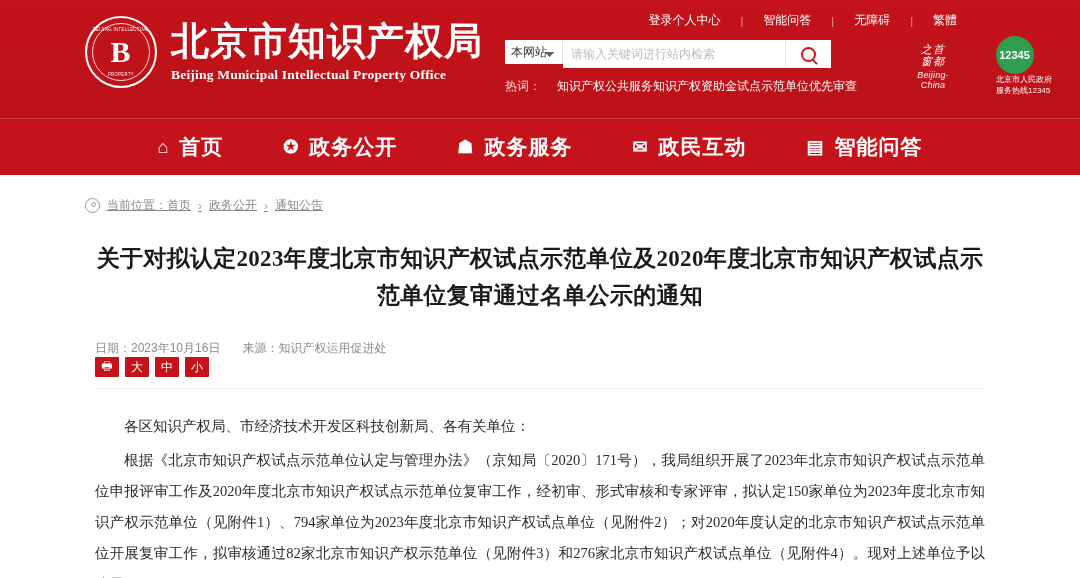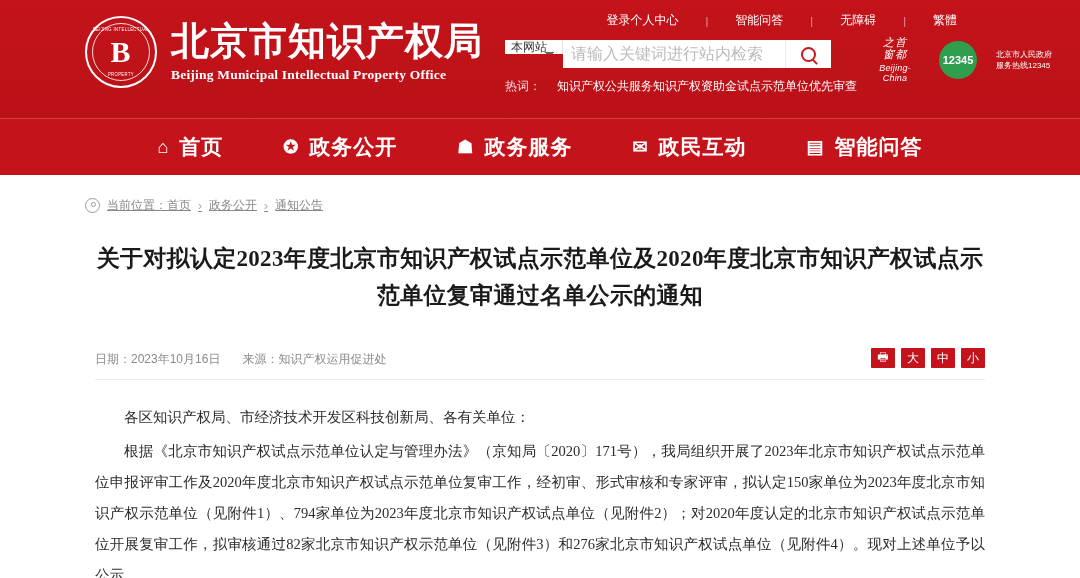--- a/index.html
+++ b/index.html
@@ -101,21 +101,21 @@
     white-space: nowrap;
   }
 
   
   .top-links {
     position: absolute;
     right: 112px;
     top: 12px;
     display: flex;
     align-items: center;
-    gap: 16px;
+    gap: 9px;
     color: #fff;
     font-size: 12px;
   }
   .top-links a {
     color: #ffffff;
     text-decoration: none;
     padding: 0 11px;
     white-space: nowrap;
   }
   .top-links .sep {
@@ -127,21 +127,21 @@
   .search-wrap {
     position: absolute;
     left: 505px;
     top: 40px;
     display: flex;
     align-items: stretch;
     height: 28px;
   }
   .site-select {
     width: 58px;
-    height: 14px;
+    height: 24px;
     background: #ffffff;
     border: none;
     color: #333;
     font-size: 12px;
     padding: 0 4px 0 6px;
     box-sizing: border-box;
     border-right: 1px solid #e2e2e2;
     font-family: "Liberation Sans", sans-serif;
     -webkit-appearance: none;
     appearance: none;
@@ -150,21 +150,21 @@
       linear-gradient(135deg, #666 50%, transparent 50%);
     background-position: calc(100% - 12px) 12px, calc(100% - 7px) 12px;
     background-size: 5px 5px, 5px 5px;
     background-repeat: no-repeat;
   }
   .search-input {
     width: 222px;
     height: 28px;
     border: none;
     outline: none;
-    font-size: 16px;
+    font-size: 12px;
     color: #333;
     padding: 0 8px;
     box-sizing: border-box;
     font-family: "Liberation Sans", sans-serif;
   }
   .search-input::placeholder { color: #bcbcbc; }
   .search-btn {
     width: 46px;
     height: 28px;
     background: #ffffff;
@@ -233,20 +233,21 @@
   }
   .badge-capital .cap-en {
     font-size: 9px;
     margin-top: 3px;
     letter-spacing: .2px;
   }
   .badge-12345 {
     display: flex;
     align-items: center;
     color: #fff;
+    flex-direction: column;
   }
   .circle-12345 {
     width: 38px; height: 38px;
     border-radius: 50%;
     background: #2f9e4f;
     color: #fff;
     display: flex; align-items: center; justify-content: center;
     font-size: 11px;
     font-weight: bold;
     font-family: "Liberation Sans", sans-serif;
@@ -331,26 +332,27 @@
     font-family: "Liberation Serif", serif;
     font-size: 23px;
     line-height: 37px;
     font-weight: bold;
     color: #1a1a1a;
     letter-spacing: .3px;
   }
 
   .meta-row {
     width: 890px;
-    margin: 34px auto 0;
-    display: flex;
-    align-items: flex-end;
+    margin: 26px auto 0;
+    display: flex;
+    align-items: flex-start;
     justify-content: space-between;
     padding-bottom: 12px;
     position: relative;
+    flex-direction: column;
   }
   .meta-left {
     font-size: 12px;
     color: #8a8a8a;
   }
   .meta-left .m-sep { margin: 0 12px 0 10px; }
   .meta-tools {
     display: flex;
     align-items: center;
     gap: 6px;

